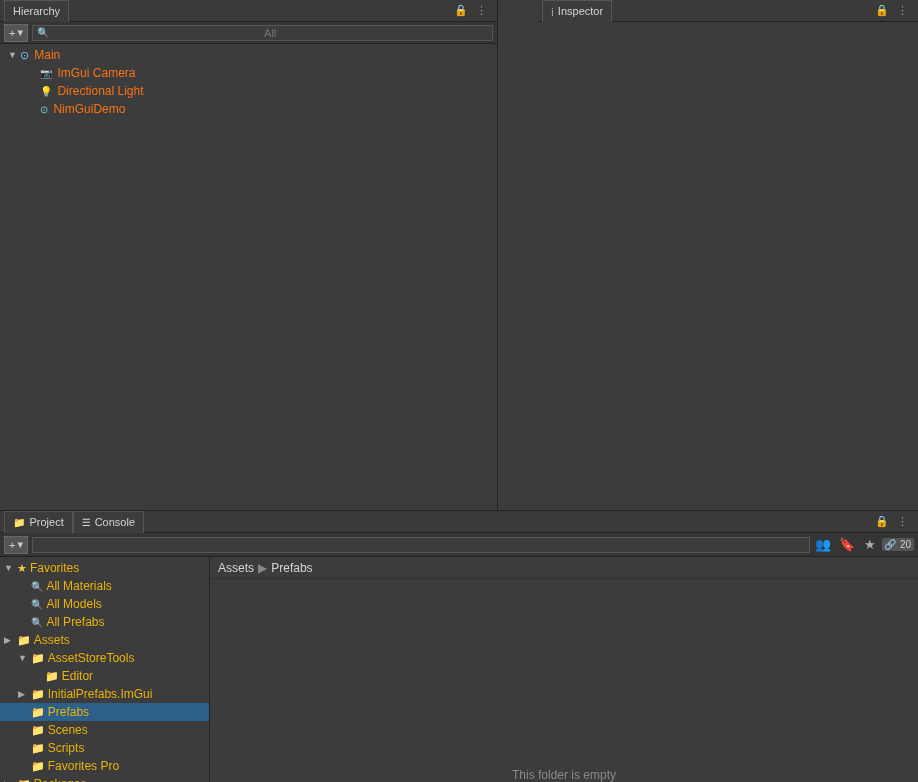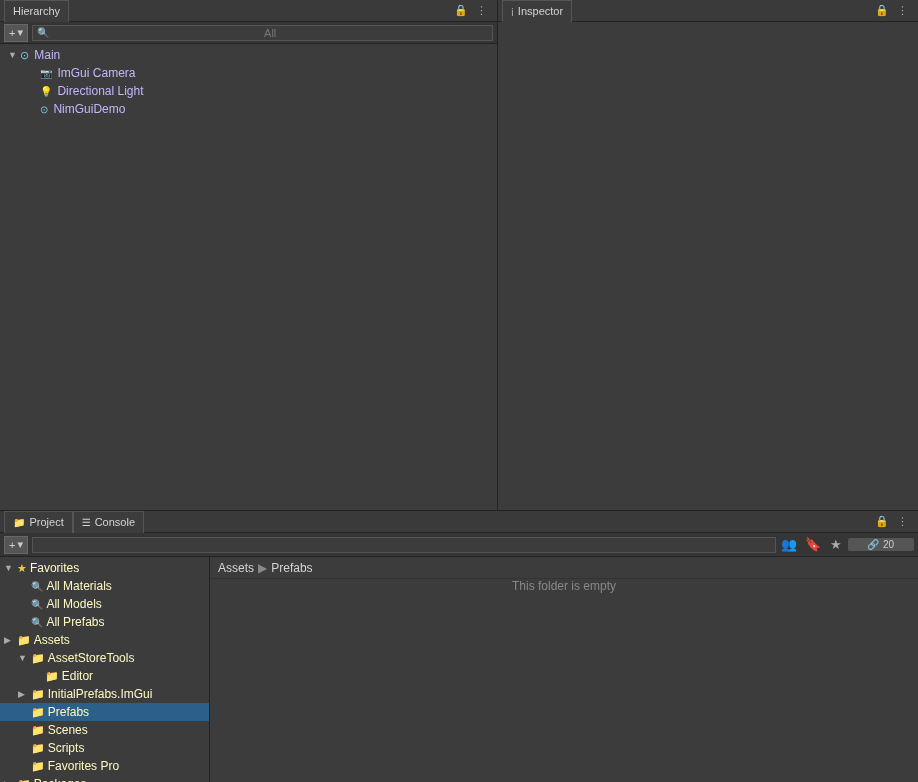--- a/index.html
+++ b/index.html
@@ -14,20 +14,21 @@
       display: flex;
       flex-direction: column;
     }
 
     
     .top-row {
       display: flex;
       flex: 1;
       min-height: 0;
       height: 510px;
+      gap: 40px;
     }
 
     
     .hierarchy-panel {
       width: 498px;
       display: flex;
       flex-direction: column;
       background: #3c3c3c;
       border-right: 1px solid #232323;
     }
@@ -114,21 +115,21 @@
     }
 
     .tree-icon {
       font-size: 11px;
       margin-right: 3px;
       color: #aaa;
     }
 
     .tree-label {
       font-size: 12px;
-      color: #c4b5fd;
+      color: #f97316;
       text-align: center;
     }
 
     .tree-item.level-0 { padding-left: 8px; }
     .tree-item.level-1 { padding-left: 28px; }
 
     
     .inspector-panel {
       flex: 1;
       display: flex;
@@ -215,21 +216,21 @@
       color: #aaa;
       font-size: 13px;
       cursor: pointer;
       padding: 0 2px;
     }
 
     .count-badge {
       background: #555;
       color: #ccc;
       font-size: 10px;
-      padding: 1px 20px;
+      padding: 1px 3px;
       border-radius: 2px;
     }
 
     
     .project-sidebar {
       width: 210px;
       background: #3c3c3c;
       border-right: 1px solid #232323;
       overflow-y: auto;
       padding: 2px 0;
@@ -260,21 +261,21 @@
     .folder-icon {
       font-size: 11px;
       color: #c8a96e;
     }
 
     .star-icon { color: #e8c84a; font-size: 11px; }
     .search-sm-icon { color: #aaa; font-size: 10px; }
 
     .sidebar-label {
       font-size: 12px;
-      color: #fef9c3;
+      color: #eab308;
     }
 
     
     .project-main {
       flex: 1;
       background: #3c3c3c;
       display: flex;
       flex-direction: column;
     }
 
@@ -295,21 +296,21 @@
     }
 
     .breadcrumb-item {
       color: #d4d4d4;
       cursor: pointer;
     }
 
     .empty-folder-msg {
       flex: 1;
       display: flex;
-      align-items: flex-start;
+      align-items: flex-end;
       justify-content: center;
       color: #888;
       font-size: 12px;
     }
   </style>
 </head>
 <body>
 
 <div class="top-row">
 

